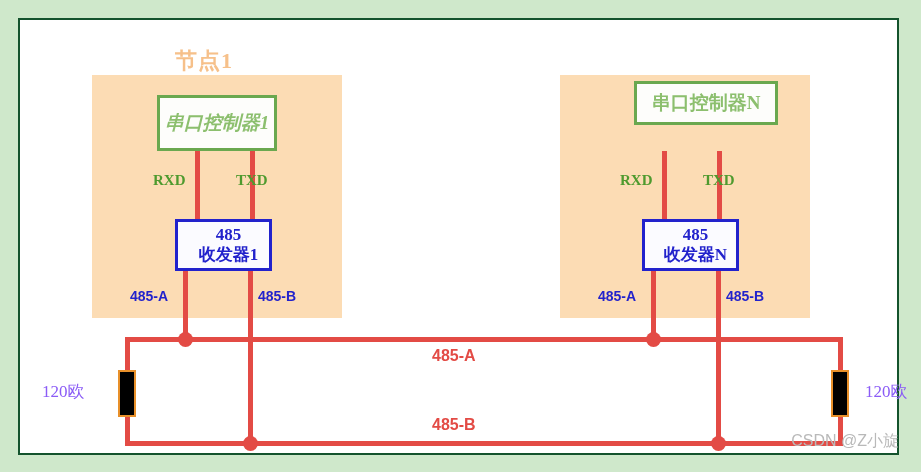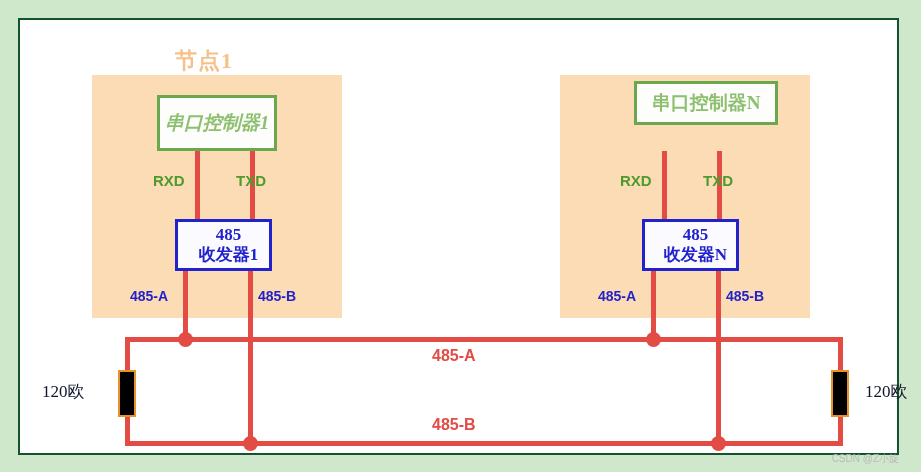--- a/index.html
+++ b/index.html
@@ -102,42 +102,42 @@
     border-radius: 50%;
     background: #e34b45;
   }
 
   
   .lbl {
     position: absolute;
     white-space: nowrap;
     font-weight: bold;
   }
-  .lbl-green { color: #4e9a2e; font-size: 15px; font-family: Liberation Sans, sans-serif; }
+  .lbl-green { color: #4e9a2e; font-size: 15px; font-family: Liberation Serif, serif; }
   .lbl-blue  { color: #2222cc; font-size: 14px; font-family: "Liberation Sans", sans-serif; }
   .lbl-red   { color: #e34b45; font-size: 16px; font-family: "Liberation Sans", sans-serif; }
-  .lbl-ohm   { color: #0f172a; font-size: 17px; font-family: "Liberation Serif", serif; font-weight: normal; }
+  .lbl-ohm   { color: #8b5cf6; font-size: 17px; font-family: "Liberation Serif", serif; font-weight: normal; }
 
   
   .resistor {
     position: absolute;
     width: 18px;
     height: 47px;
     background: #000000;
     border: 2px solid #e8902a;
     box-sizing: border-box;
   }
 
   
   #watermark {
     position: absolute;
     right: 22px;
-    bottom: 6px;
+    bottom: 20px;
     color: #b9b9b9;
-    font-size: 10px;
+    font-size: 16px;
     font-family: "Liberation Sans", sans-serif;
     white-space: nowrap;
   }
 </style>
 </head>
 <body>
 
 <div id="page">
 
   <div id="frame">

